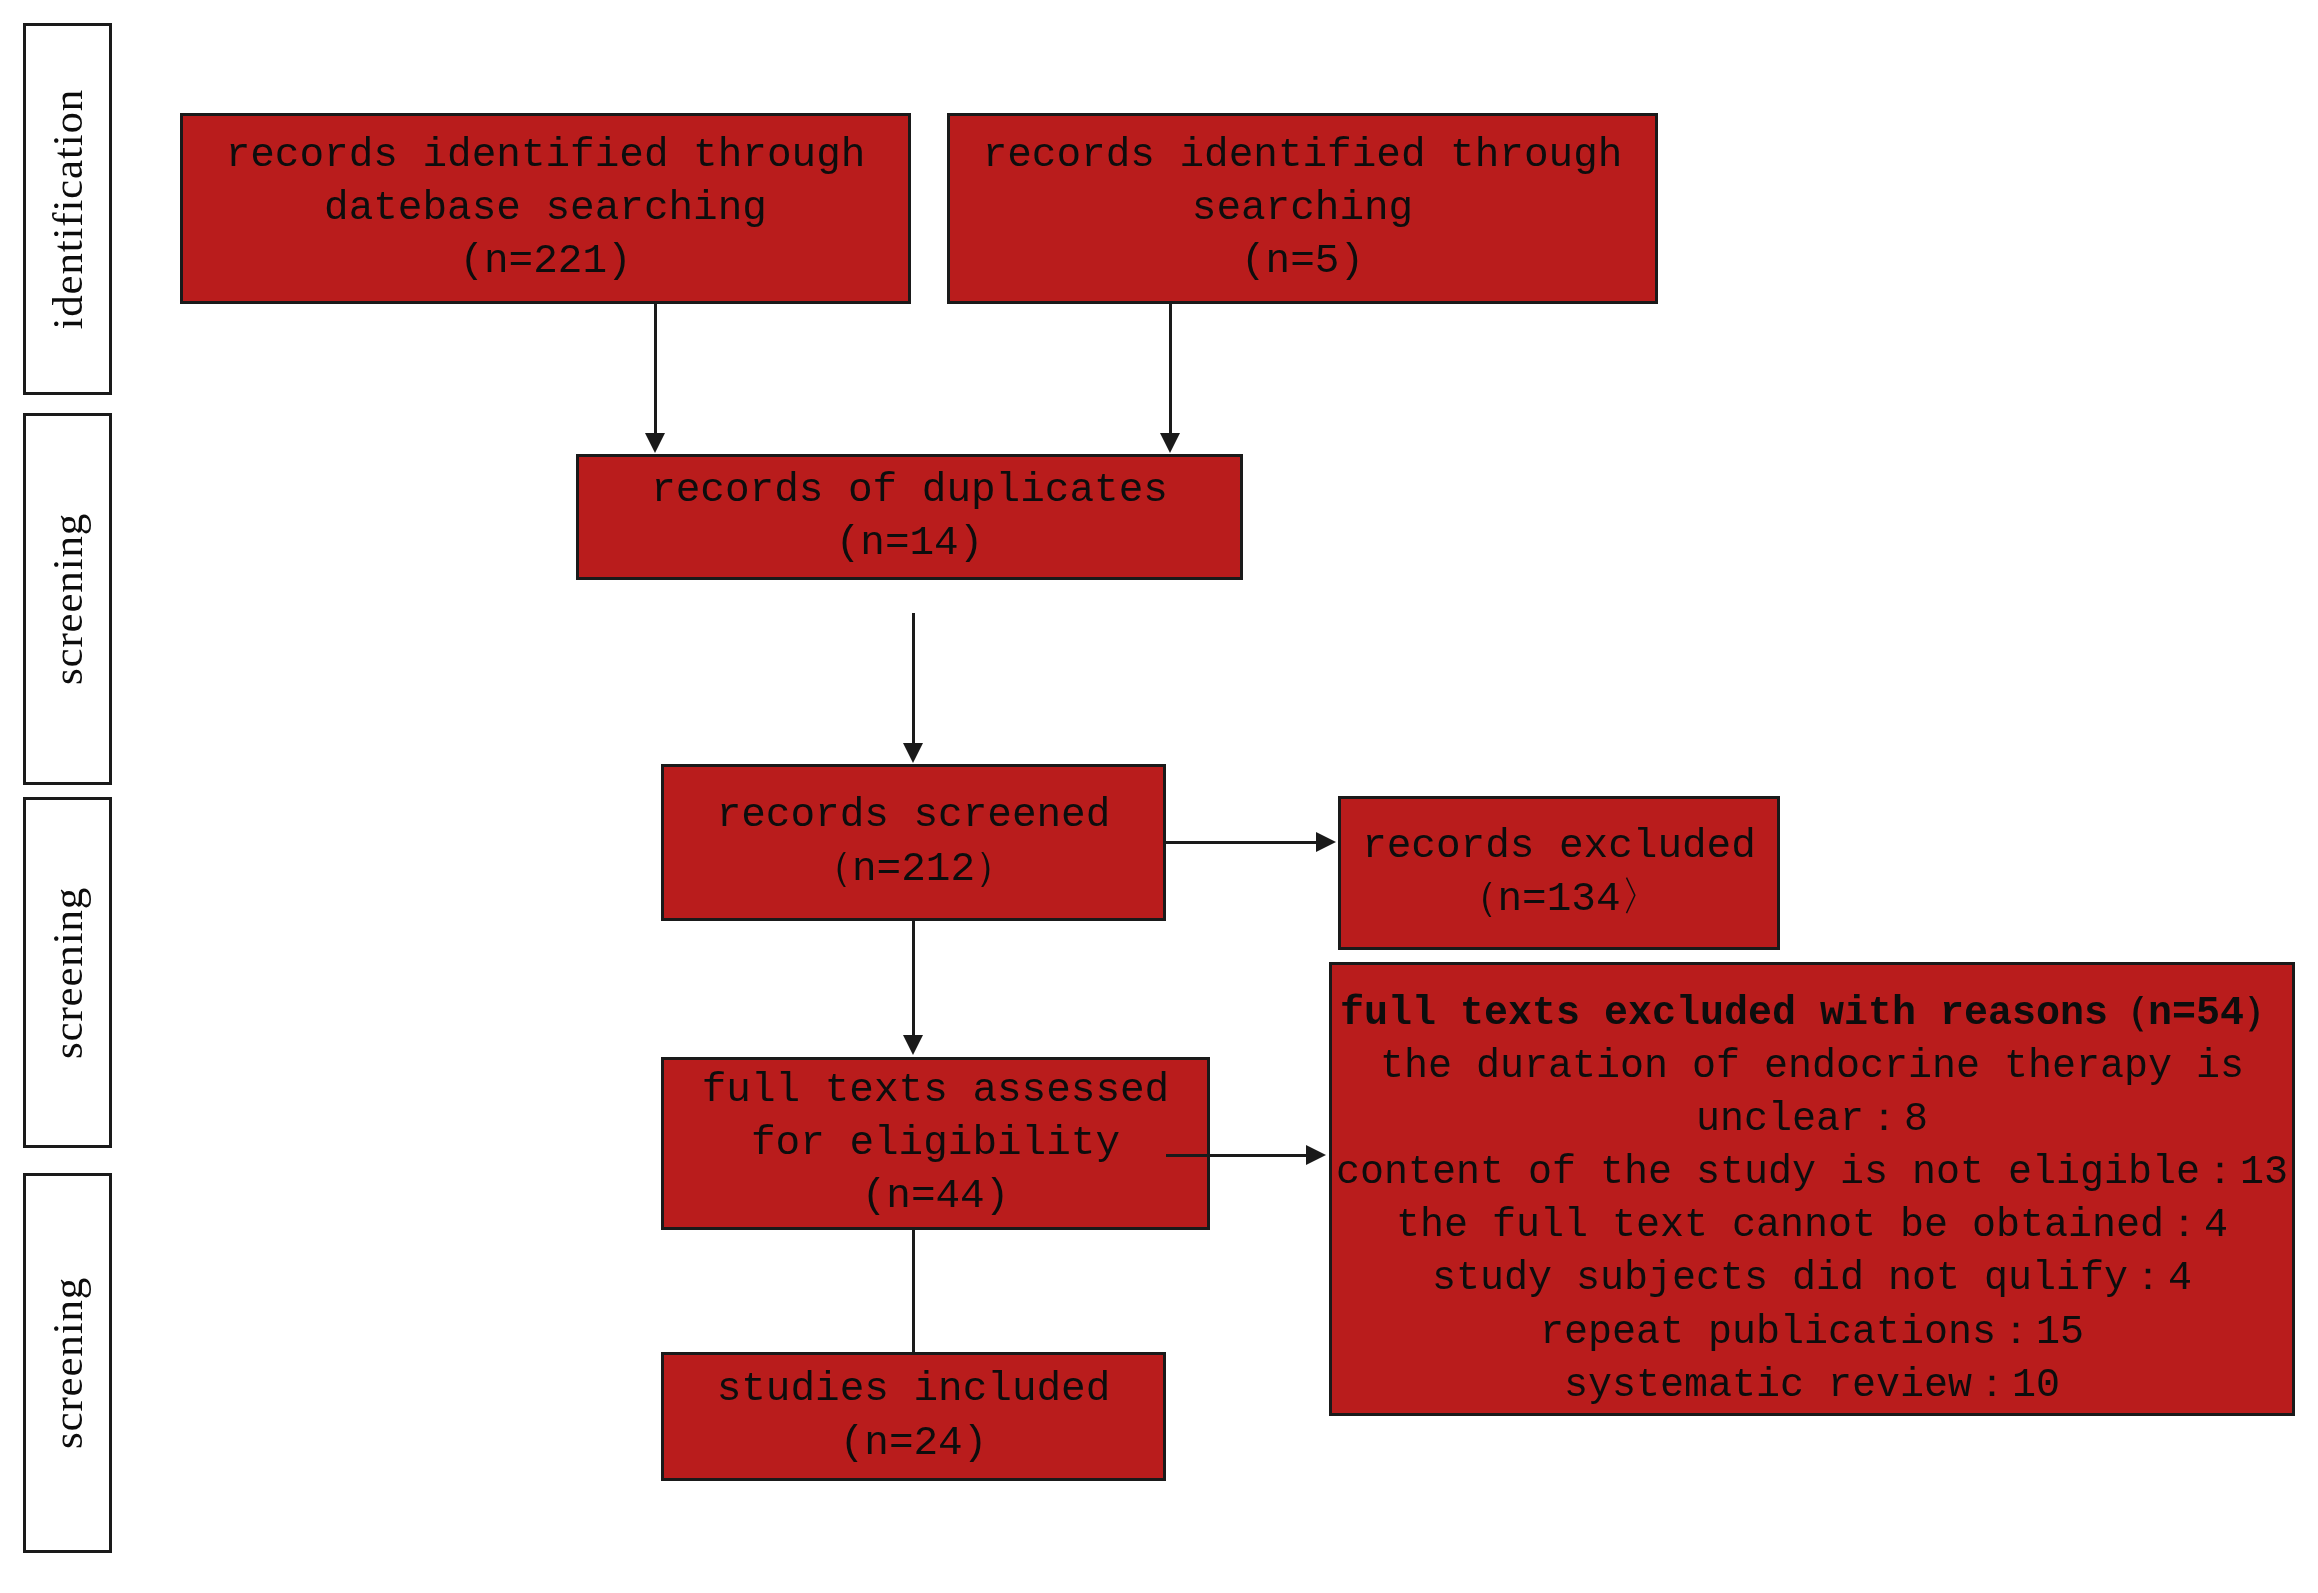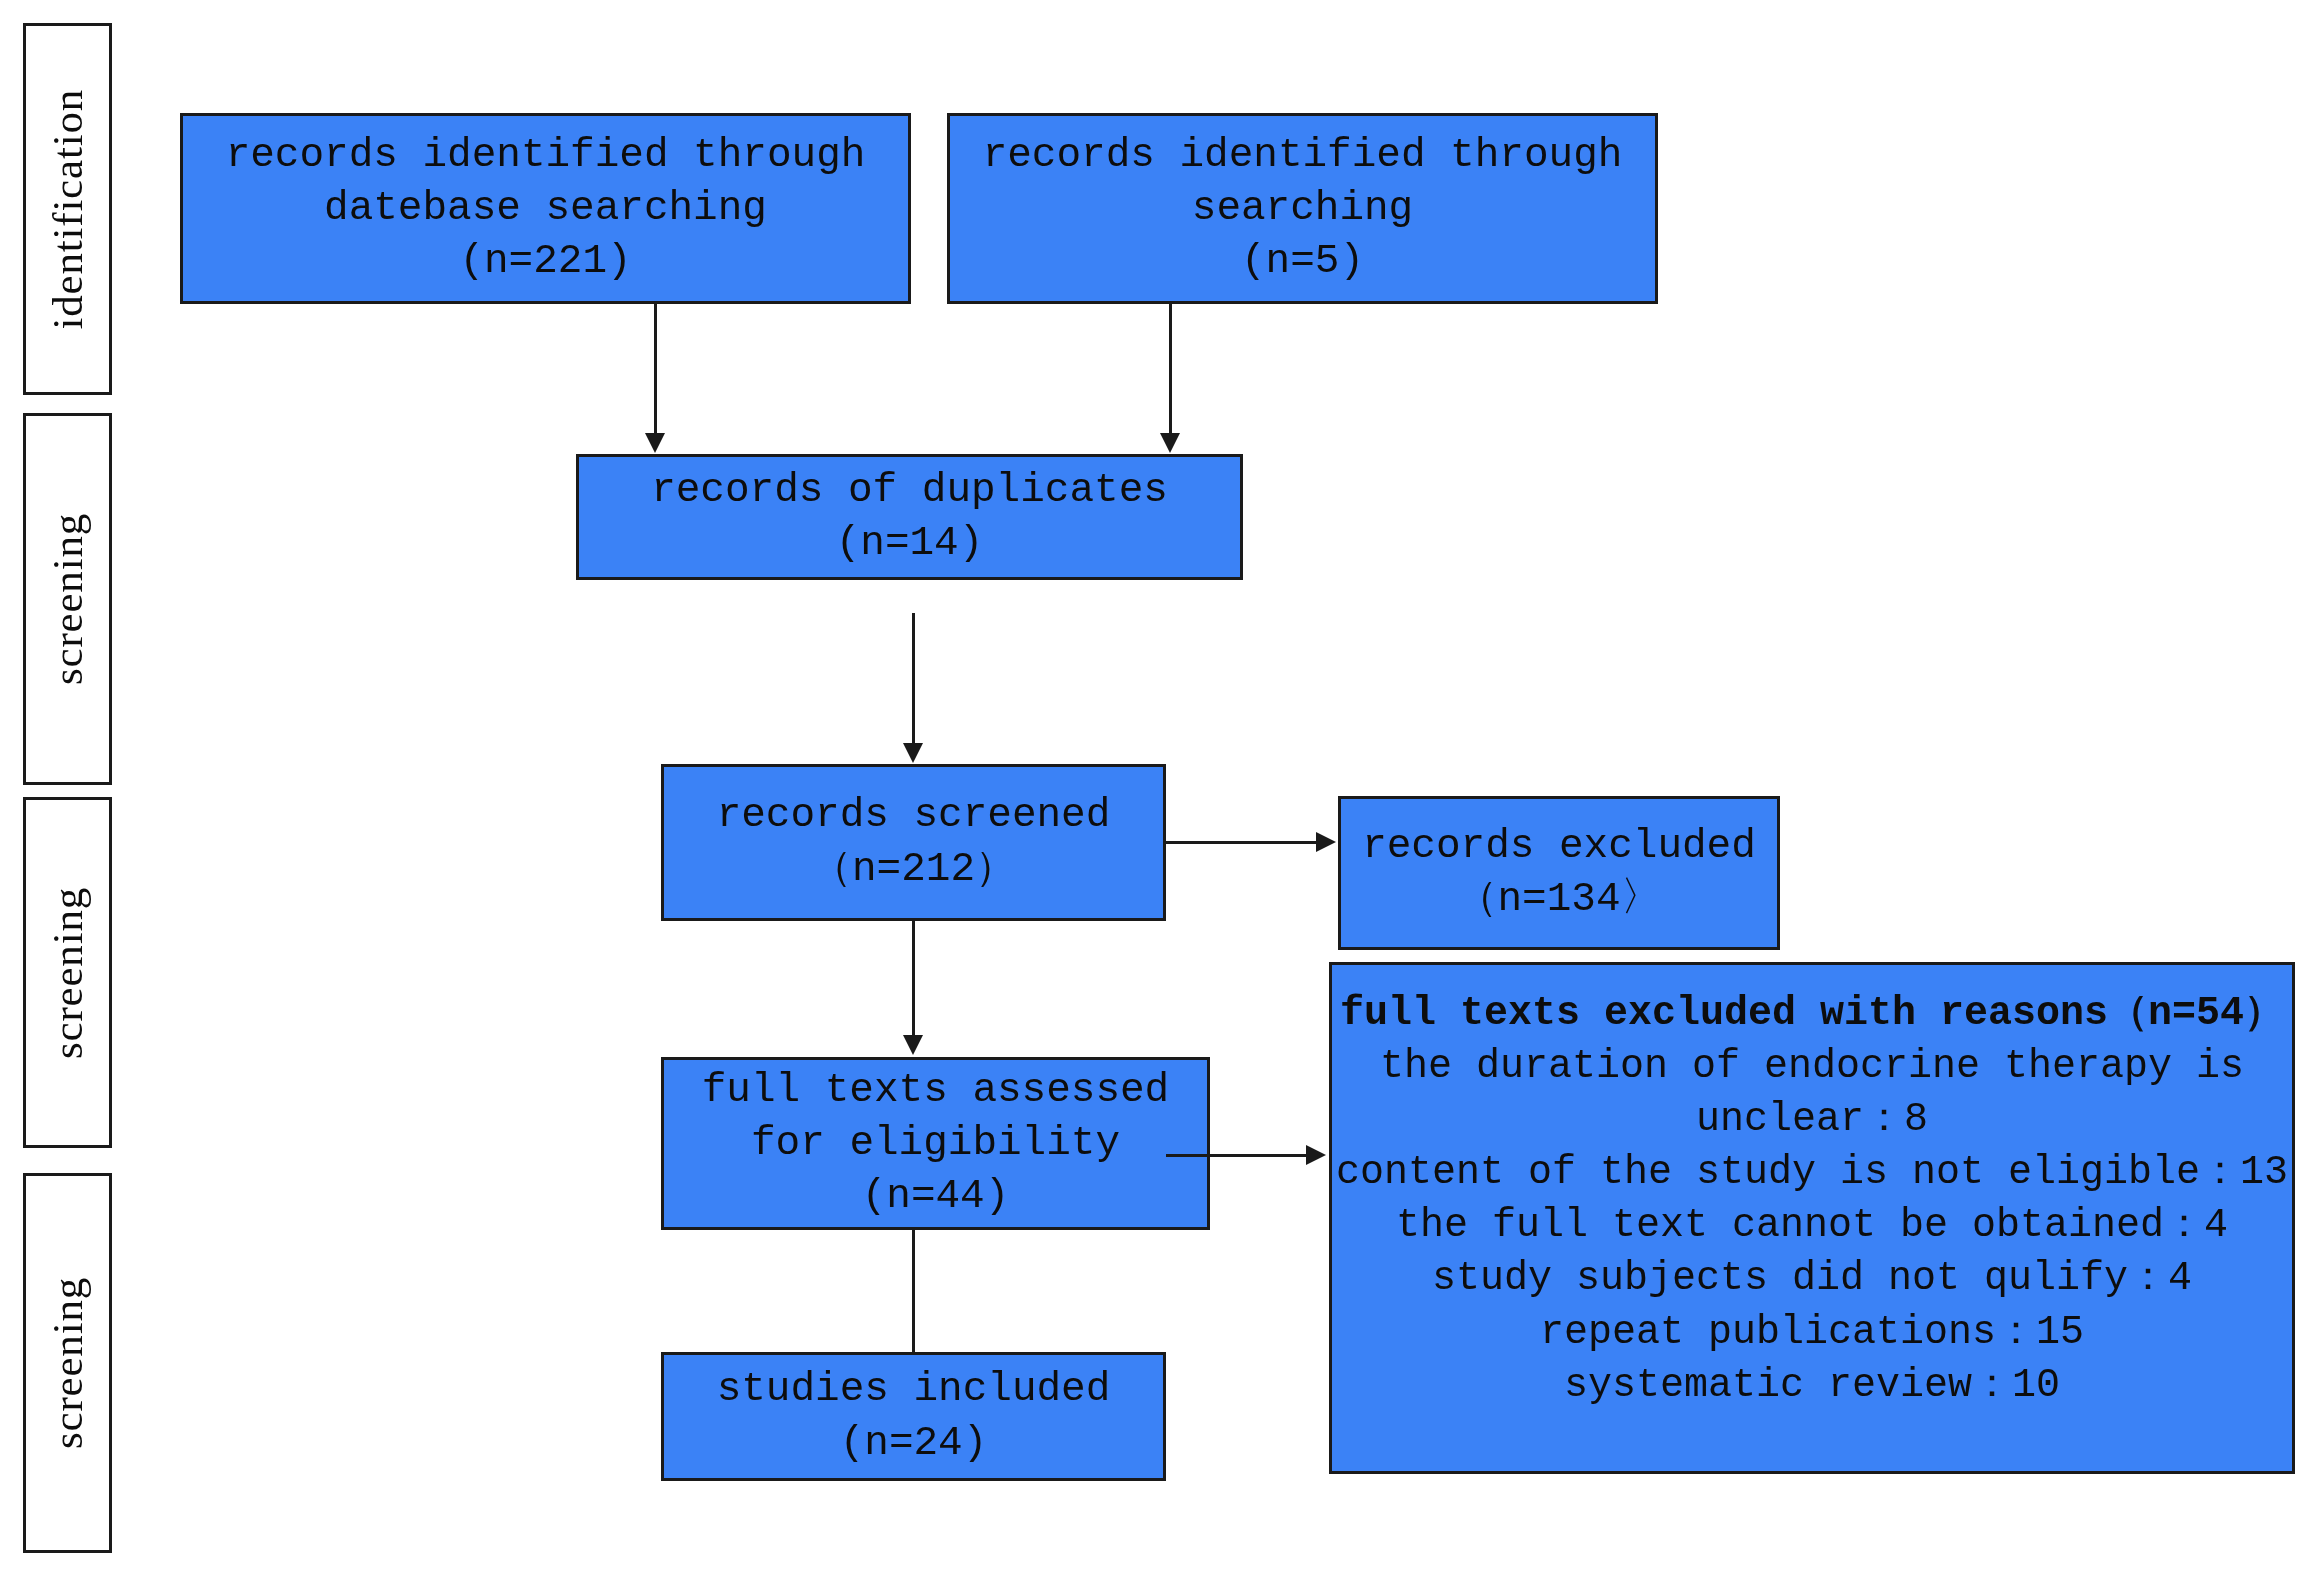--- a/index.html
+++ b/index.html
@@ -26,21 +26,21 @@
     transform:rotate(180deg);
     font-family:"Liberation Serif","DejaVu Serif",serif;
     font-size:43px;
     letter-spacing:0.8px;
     white-space:nowrap;
     line-height:1;
   }
   .node{
     position:absolute;
     border:3.3px solid #1a1a1a;
-    background:#3b82f6;
+    background:#b91c1c;
     box-sizing:border-box;
     display:flex;
     flex-direction:column;
     align-items:center;
     justify-content:center;
     text-align:center;
     font-family:"Liberation Mono","DejaVu Sans Mono",monospace;
     font-size:41px;
     line-height:1.30;
     padding:5px 8px;
@@ -133,21 +133,21 @@
 
   <div class="conn v-line" style="left:912px;top:921px;height:116px;"></div>
   <div class="arrow-down" style="left:903px;top:1035px;"></div>
 
   <div class="node" style="left:661px;top:1057px;width:549px;height:173px;">
     <span class="ln">full texts assessed</span>
     <span class="ln">for eligibility</span>
     <span class="ln">(n=44)</span>
   </div>
 
-  <div class="node reasons" style="left:1329px;top:962px;width:966px;height:512px;">
+  <div class="node reasons" style="left:1329px;top:962px;width:966px;height:454px;">
     <span class="ln hdr">full texts excluded with reasons（n=54）</span>
     <span class="ln">the duration of endocrine therapy is</span>
     <span class="ln">unclear：8</span>
     <span class="ln">content of the study is not eligible：13</span>
     <span class="ln">the full text cannot be obtained：4</span>
     <span class="ln">study subjects did not qulify：4</span>
     <span class="ln">repeat publications：15</span>
     <span class="ln">systematic review：10</span>
   </div>
 

